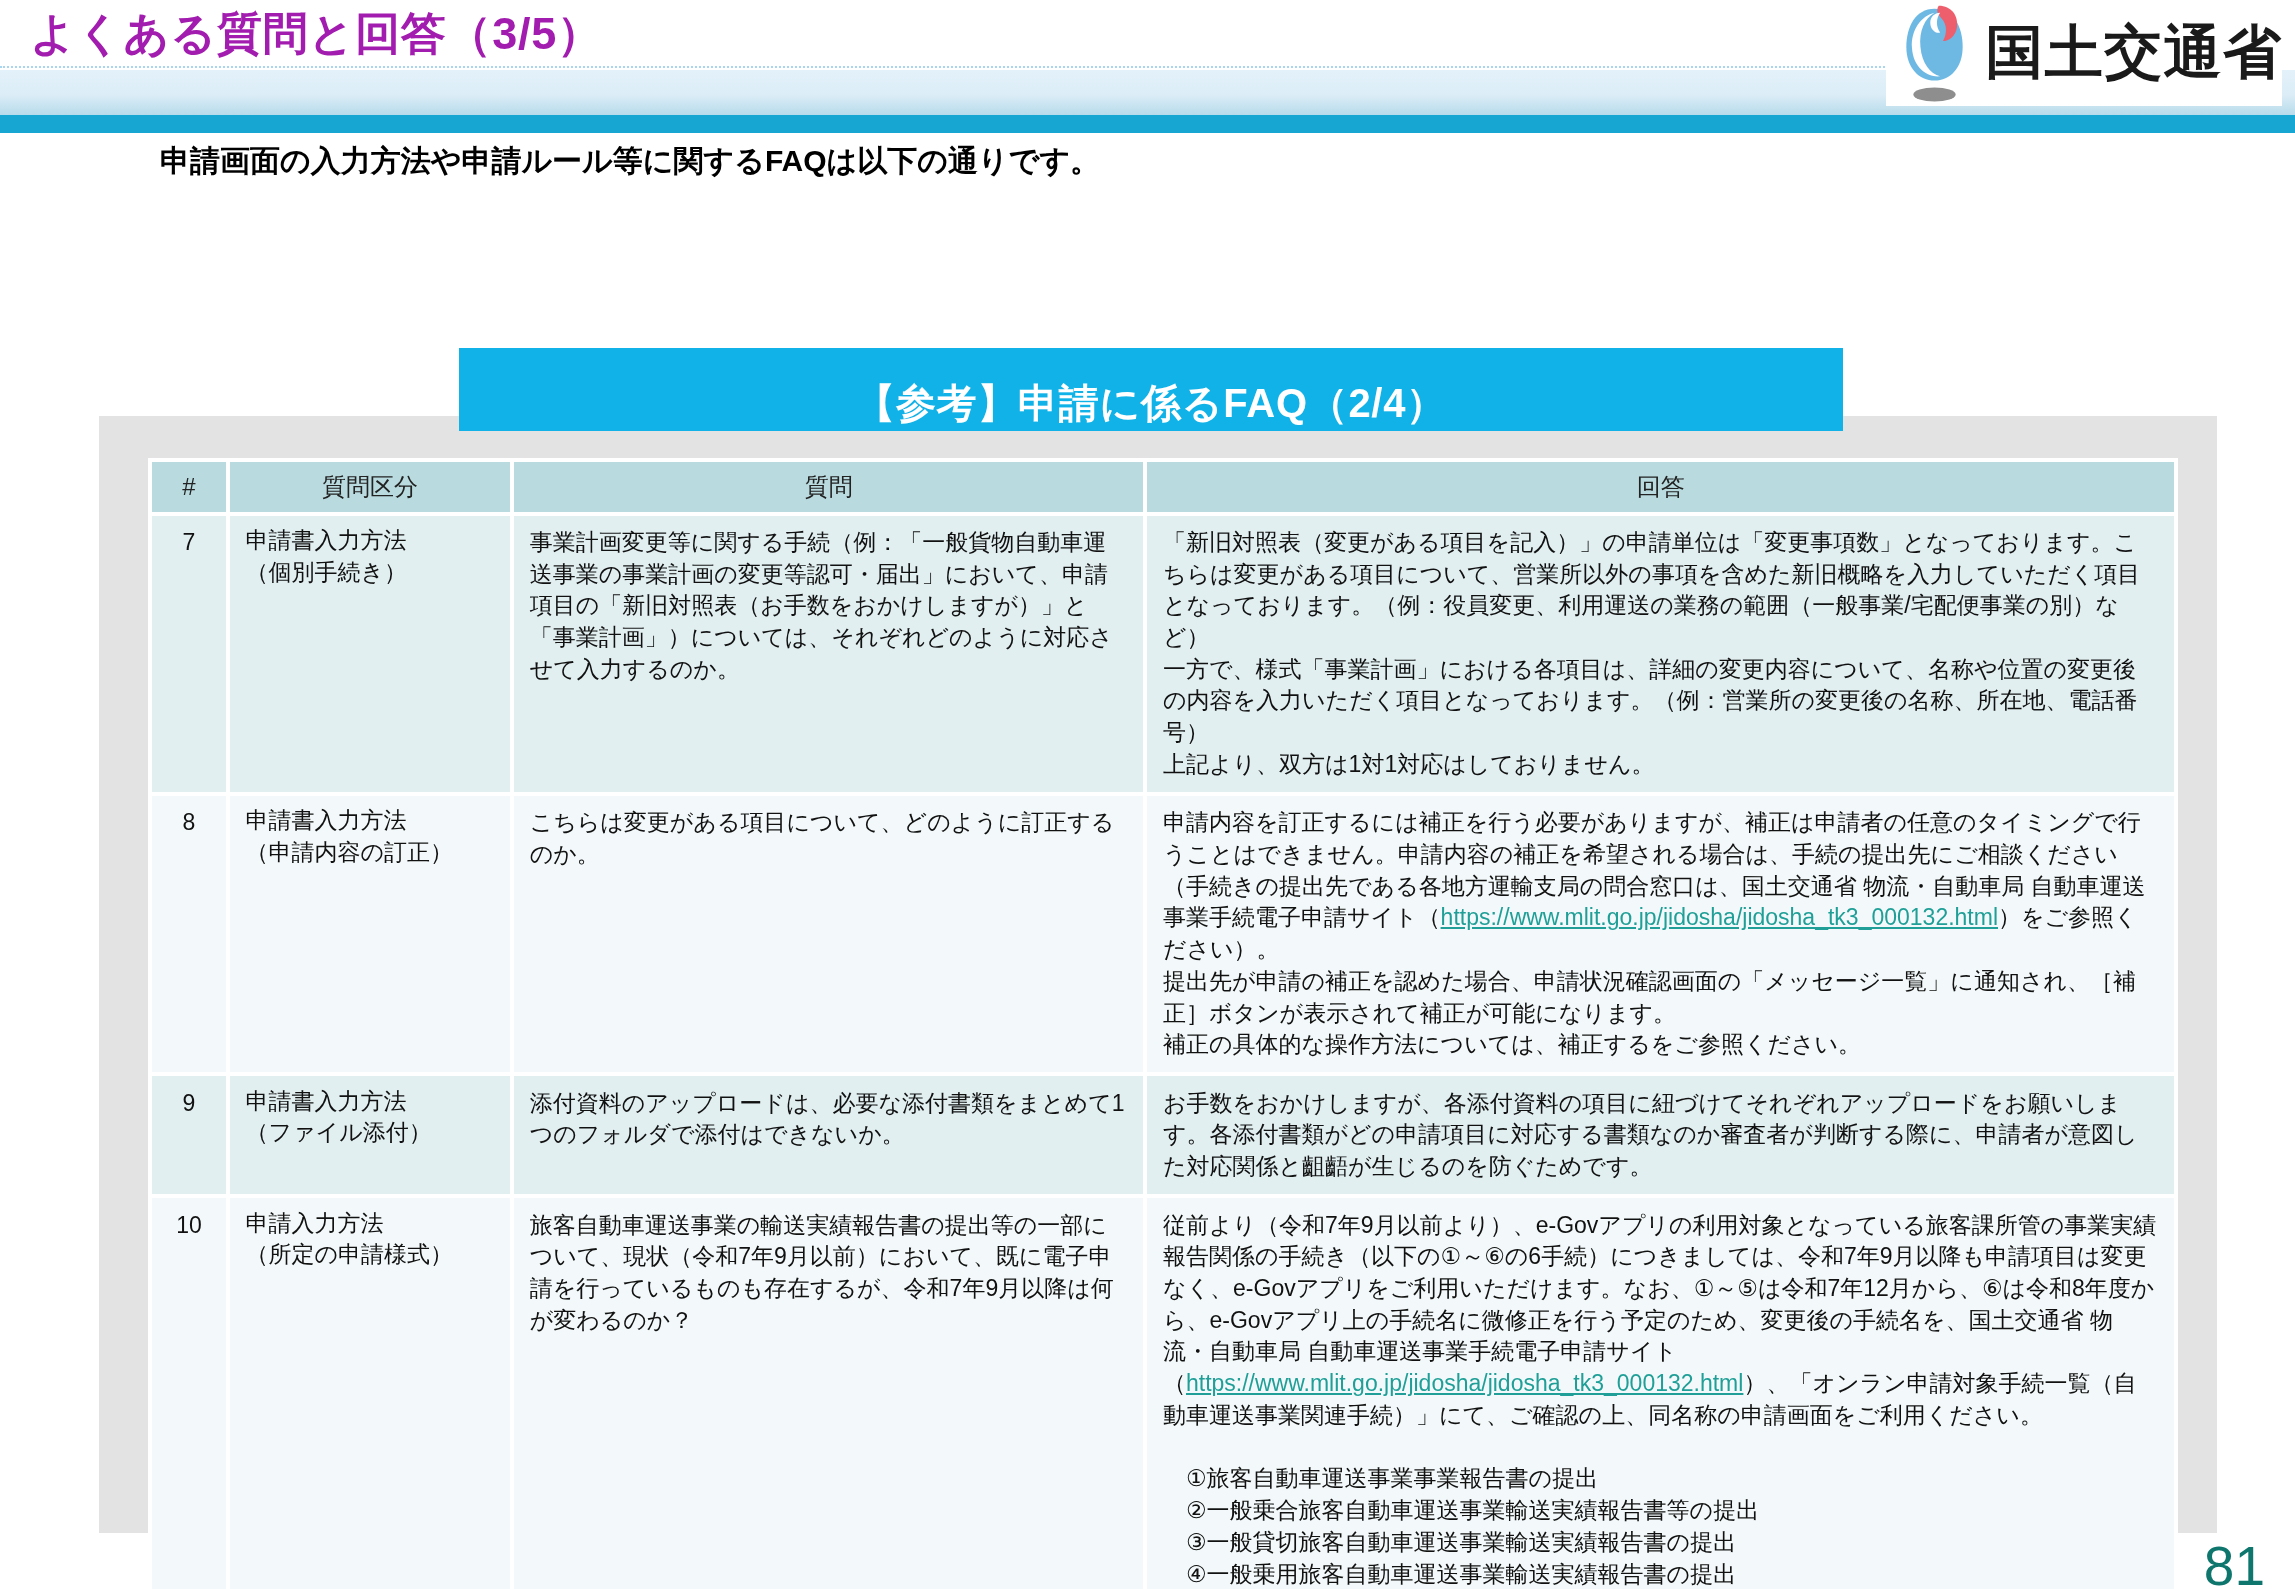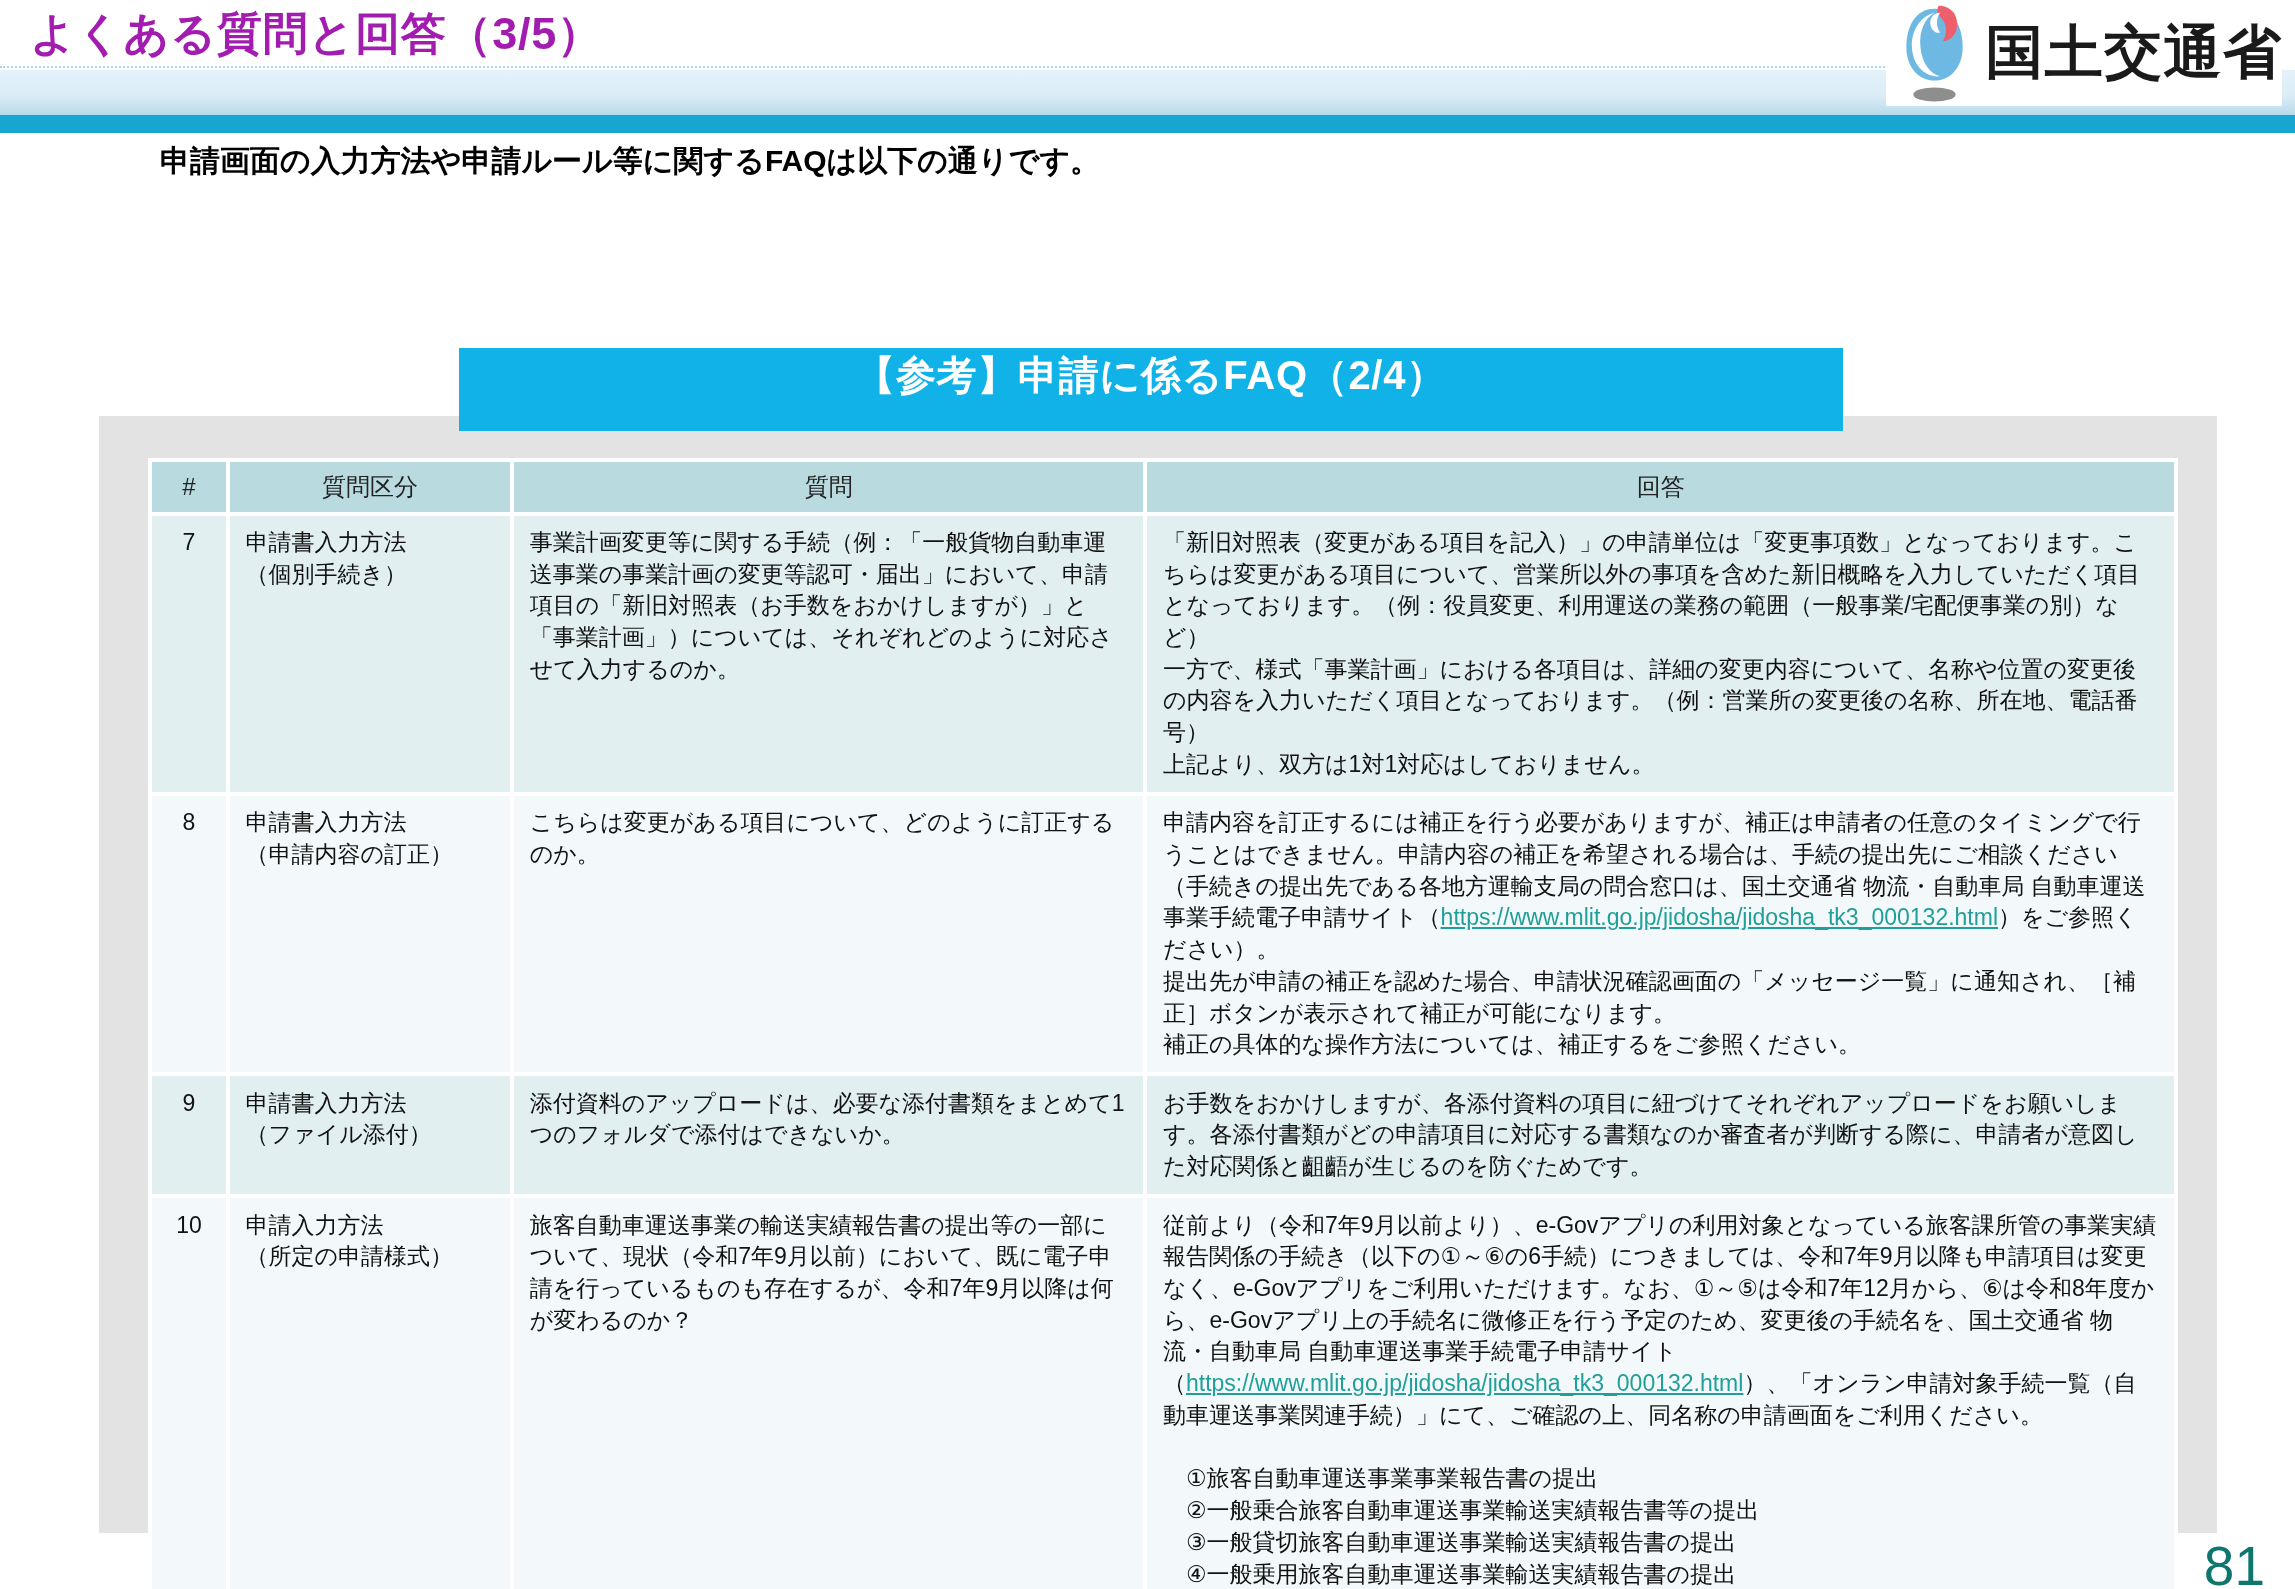--- a/index.html
+++ b/index.html
@@ -31,21 +31,21 @@
   .logo-text{font-size:58px;font-weight:bold;color:#1a1a1a;letter-spacing:1.4px;white-space:nowrap;}
   
   .intro-text{
     position:absolute;left:119px;top:141px;font-size:30px;font-weight:bold;color:#000;
     white-space:nowrap;
     margin-left:41px;
   }
   
   .faq-banner{
     position:absolute;left:459px;top:348px;width:1384px;height:83px;background:#10b2e8;
-    display:flex;align-items:flex-start;justify-content:center;z-index:3;
+    display:flex;align-items:flex-end;justify-content:center;z-index:3;
   }
   .faq-banner-label{font-size:40px;font-weight:bold;color:#ffffff;letter-spacing:0.7px;}
   .faq-panel{
     position:absolute;left:99px;top:416px;width:2118px;height:1117px;background:#e3e3e4;z-index:1;
   }
   
   table.faq{
     position:absolute;left:148px;top:458px;width:2030px;z-index:2;
     border-collapse:separate;border-spacing:4.2px;background:#ffffff;table-layout:fixed;
   }
@@ -53,21 +53,21 @@
     background:#b9dbdf;font-size:24px;font-weight:normal;color:#222;
     text-align:center;padding:8.5px 4.2px;height:32.5px;
   }
   table.faq td{
     vertical-align:top;font-size:23px;line-height:1.38;color:#111;
     padding:11.3px 15.5px;word-break:break-word;overflow-wrap:anywhere;
   }
   tr.row-a td{background:#e2eff1;}
   tr.row-b td{background:#f3f9fa;}
   td.num{text-align:center;padding-left:2.8px;padding-right:2.8px;}
-  td.cat{white-space:pre-line;}
+  td.cat{white-space:pre-line;font-family:Liberation Mono, monospace;}
   td.q,td.a{white-space:pre-wrap;}
   .ans-link{color:#1f9f97;text-decoration:underline;cursor:pointer;}
   
   .page-number{
     position:absolute;right:30px;top:1534px;font-size:55px;color:#0f766e;
   }
 </style>
 </head>
 <body>
 

